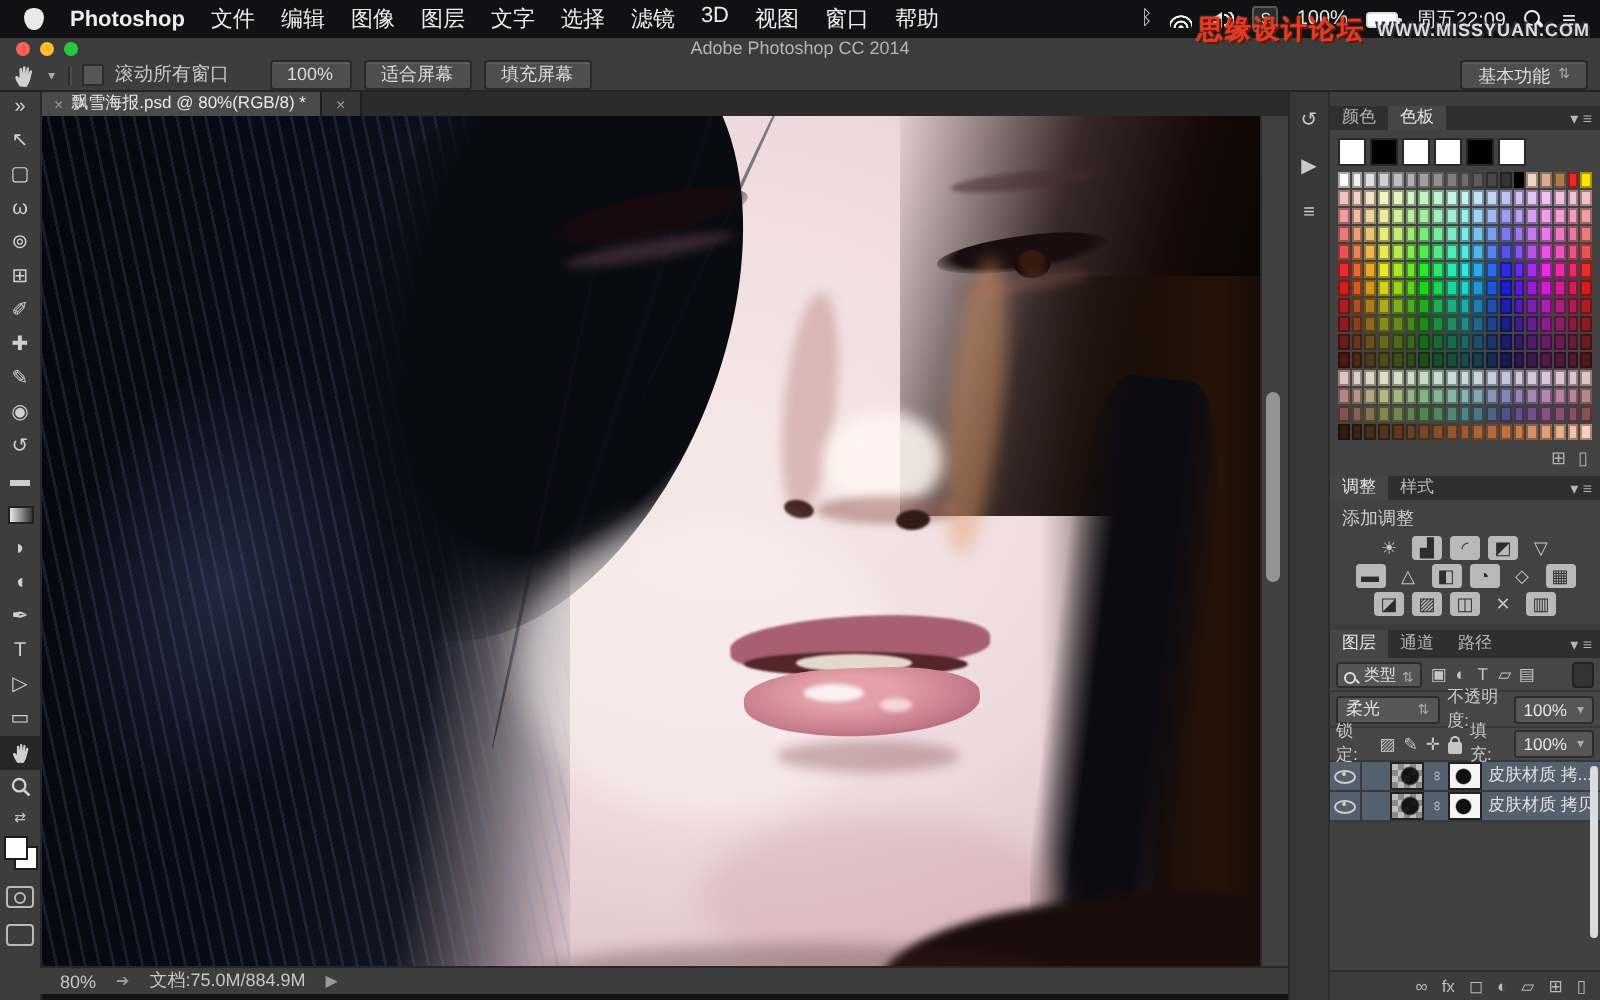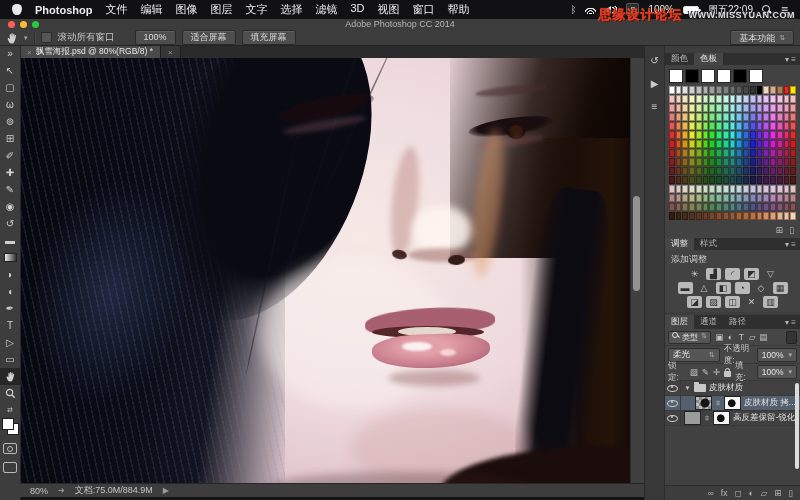--- a/index.html
+++ b/index.html
@@ -98,21 +98,21 @@
   
   #panel-adjust{position:absolute;top:193px;left:0;right:0;height:74px;display:flex;flex-direction:column}
   .adj-body{flex:1;background:#424242;padding:2px 4px}
   .adj-label{font-size:9px;color:#cccccc;margin:1px 0 2px 2px}
   .adj-row{display:flex;justify-content:center;gap:4px;margin-bottom:2px}
   .adj-icon{width:15px;height:12px;display:flex;align-items:center;justify-content:center;font-size:9px;color:#c4c4c4;border-radius:2px}
   .adj-icon.filled{background:#b9b9b9;color:#2e2e2e}
   
   #panel-layers{position:absolute;top:270px;left:0;right:0;bottom:0;display:flex;flex-direction:column}
   .lfilter{height:16px;background:#464646;display:flex;align-items:center;gap:3px;padding:0 3px;border-bottom:1px solid #383838}
-  .lsearch{display:flex;align-items:flex-start;gap:3px;background:#555;border:1px solid #2d2d2d;border-radius:2px;
+  .lsearch{display:flex;align-items:flex-end;gap:3px;background:#555;border:1px solid #2d2d2d;border-radius:2px;
            height:11px;padding:0 3px;font-size:8px;color:#e0e0e0}
   .minilens{width:7px;height:7px;position:relative}
   .minilens:before{content:"";position:absolute;left:0;top:0;width:4px;height:4px;border:1px solid #ddd;border-radius:50%}
   .minilens:after{content:"";position:absolute;left:4.5px;top:4.5px;width:3px;height:1.2px;background:#ddd;transform:rotate(45deg)}
   .lficon{font-size:8.5px;color:#c5c5c5;width:11px;text-align:center}
   .lswitch{margin-left:auto;width:9px;height:11px;background:#333;border:1px solid #222;border-radius:2px}
   .lblend{height:17px;background:#464646;display:flex;align-items:center;gap:4px;padding:0 3px;border-bottom:1px solid #383838;font-size:8.5px;color:#c9c9c9}
   .ldrop{background:#565656;border:1px solid #2d2d2d;border-radius:2px;height:12px;display:flex;align-items:center;
          padding:0 4px;font-size:8.5px;color:#e5e5e5;gap:5px;white-space:nowrap}
   .llock{height:16px;background:#464646;display:flex;align-items:center;gap:4px;padding:0 3px;border-bottom:1px solid #383838;font-size:8.5px;color:#c9c9c9}
@@ -701,46 +701,39 @@
             <span class="lockicon">✛</span>
             <span class="padlock"></span>
           </span>
         <span style="margin-left:auto">填充:</span>
         <span class="ldrop">
           <span>100%</span>
           <span class="tinyarrow">▾</span>
         </span>
       </div>
       <div id="layerlist">
-          <div class="lrow">
-            <span class="leye">
-              <span class="eyeball"></span>
-            </span>
-            <span class="garrow">▼</span>
-            <span class="folder"></span>
-            <span class="lname">皮肤材质</span>
-          </div>
           <div class="lrow selected">
             <span class="leye">
               <span class="eyeball"></span>
             </span>
             <span class="indent"></span>
             <span class="thumb checker-dark"></span>
             <span class="chain">∞</span>
             <span class="mask"></span>
             <span class="lname">皮肤材质 拷...</span>
           </div>
-          <div class="lrow">
+          <div class="lrow selected">
             <span class="leye">
               <span class="eyeball"></span>
             </span>
-            <span class="thumb grey"></span>
+            <span class="indent"></span>
+            <span class="thumb checker-dark"></span>
             <span class="chain">∞</span>
             <span class="mask"></span>
-            <span class="lname">高反差保留-锐化</span>
+            <span class="lname">皮肤材质 拷贝</span>
           </div>
           <div id="lscroll"></div>
       </div>
       <div class="lfoot" id="lfoot">
           <span class="footicon">∞</span>
           <span class="footicon">fx</span>
           <span class="footicon">◻</span>
           <span class="footicon">◐</span>
           <span class="footicon">▱</span>
           <span class="footicon">⊞</span>

